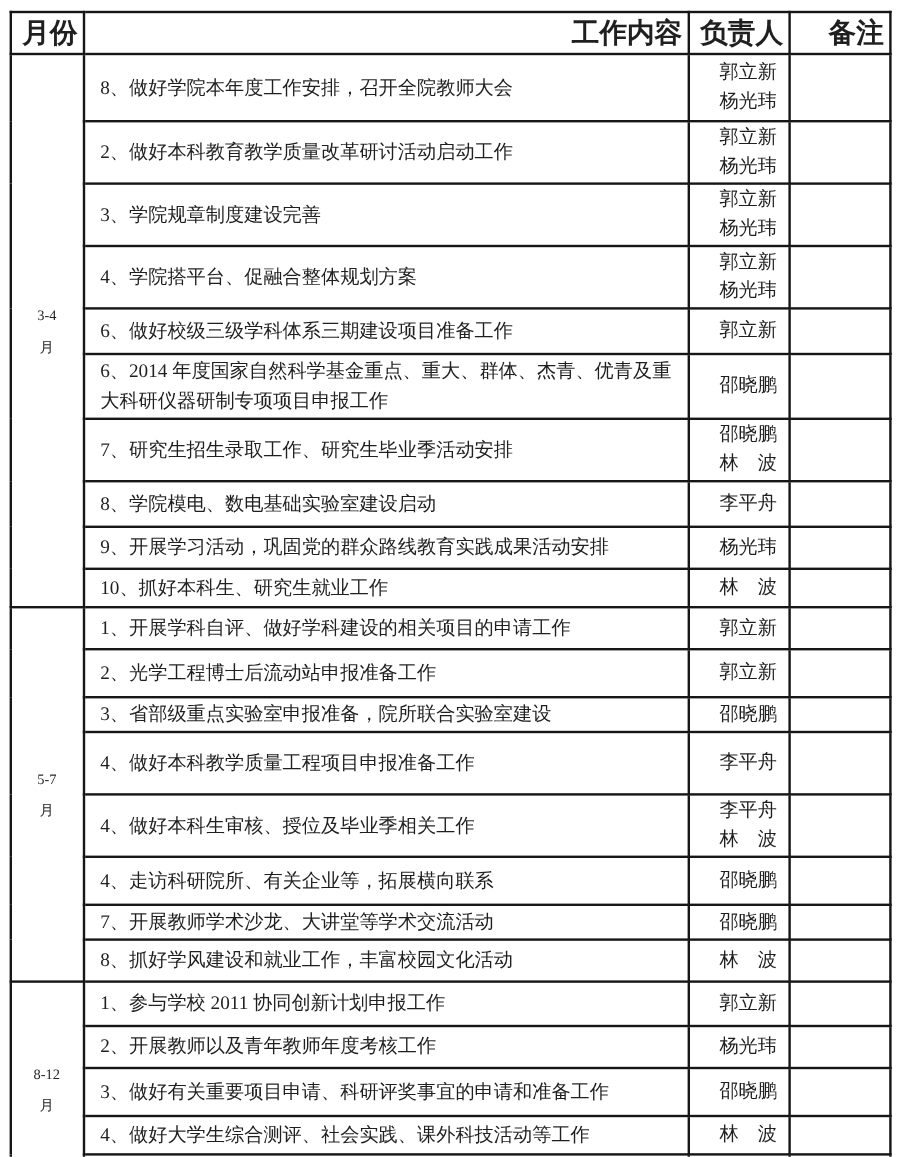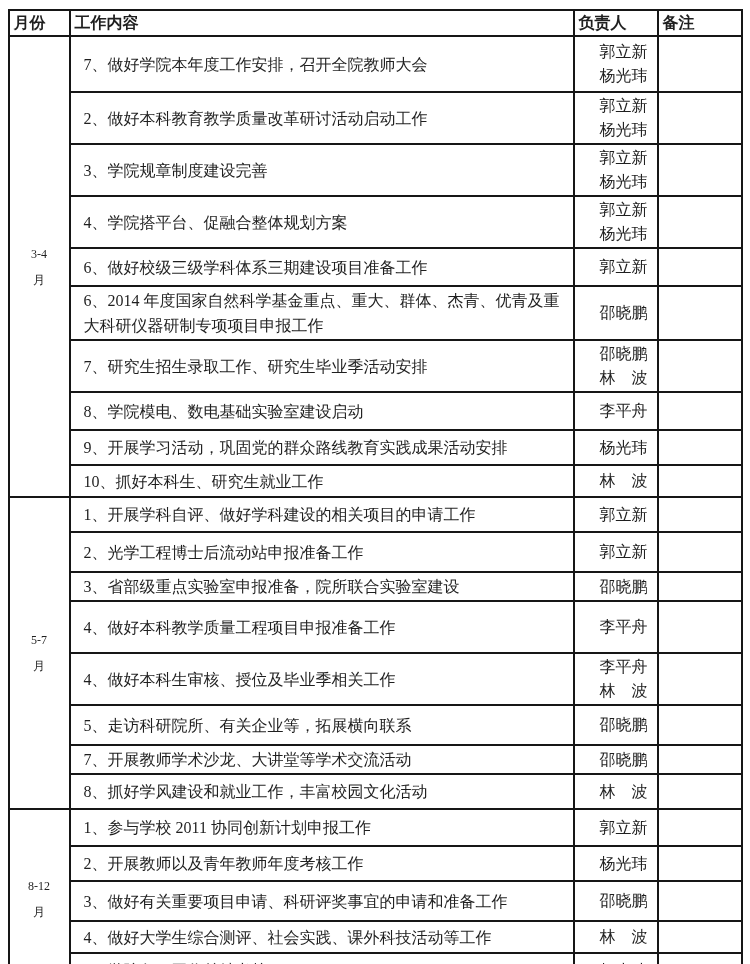--- a/index.html
+++ b/index.html
@@ -20,23 +20,23 @@
   col.c-content{width:504px;}
   col.c-owner{width:84px;}
   col.c-remark{width:84px;}
   th,td{
     border:2px solid #161616;
     vertical-align:middle;
     padding:1px 4px;
     overflow:hidden;
   }
   th{
-    font-size:16px;
+    font-size:23px;
     font-weight:bold;
-    text-align:left;
+    text-align:right;
     font-family:"Liberation Serif","DejaVu Serif",serif;
   }
   td.month{
     font-size:12px;
     text-align:center;
     white-space:pre-line;
     line-height:26px;
   }
   td.content{
     font-size:16px;
@@ -76,21 +76,21 @@
       <th>工作内容</th>
       <th>负责人</th>
       <th>备注</th>
     </tr>
   </thead>
   <tbody>
 
     <tr class="rh56">
       <td class="month" rowspan="10">3-4
 月</td>
-      <td class="content">7、做好学院本年度工作安排，召开全院教师大会</td>
+      <td class="content">8、做好学院本年度工作安排，召开全院教师大会</td>
       <td class="owner">郭立新
 杨光玮</td>
       <td class="remark"></td>
     </tr>
     <tr class="rh54">
       <td class="content">2、做好本科教育教学质量改革研讨活动启动工作</td>
       <td class="owner">郭立新
 杨光玮</td>
       <td class="remark"></td>
     </tr>
@@ -160,21 +160,21 @@
       <td class="owner">李平舟</td>
       <td class="remark"></td>
     </tr>
     <tr class="rh49">
       <td class="content">4、做好本科生审核、授位及毕业季相关工作</td>
       <td class="owner">李平舟
 林　波</td>
       <td class="remark"></td>
     </tr>
     <tr class="rh40">
-      <td class="content">5、走访科研院所、有关企业等，拓展横向联系</td>
+      <td class="content">4、走访科研院所、有关企业等，拓展横向联系</td>
       <td class="owner">邵晓鹏</td>
       <td class="remark"></td>
     </tr>
     <tr class="rh33">
       <td class="content">7、开展教师学术沙龙、大讲堂等学术交流活动</td>
       <td class="owner">邵晓鹏</td>
       <td class="remark"></td>
     </tr>
     <tr class="rh35">
       <td class="content">8、抓好学风建设和就业工作，丰富校园文化活动</td>

